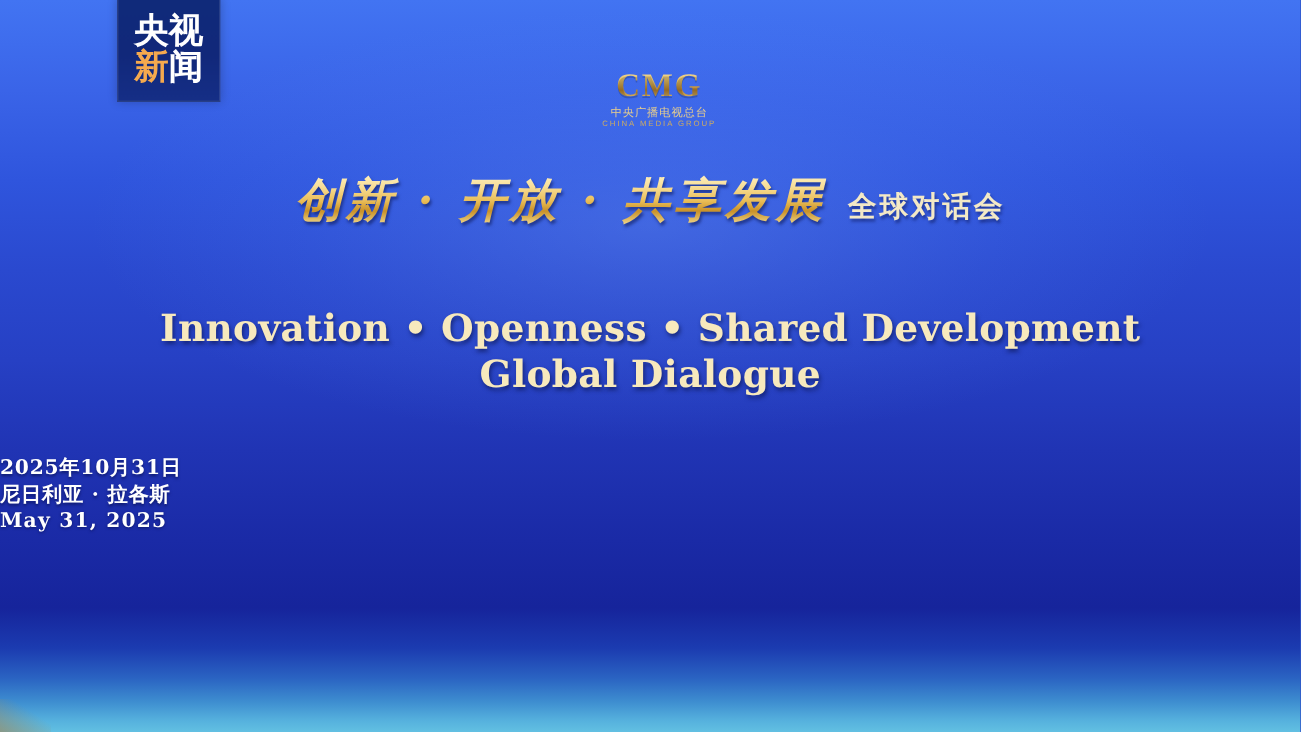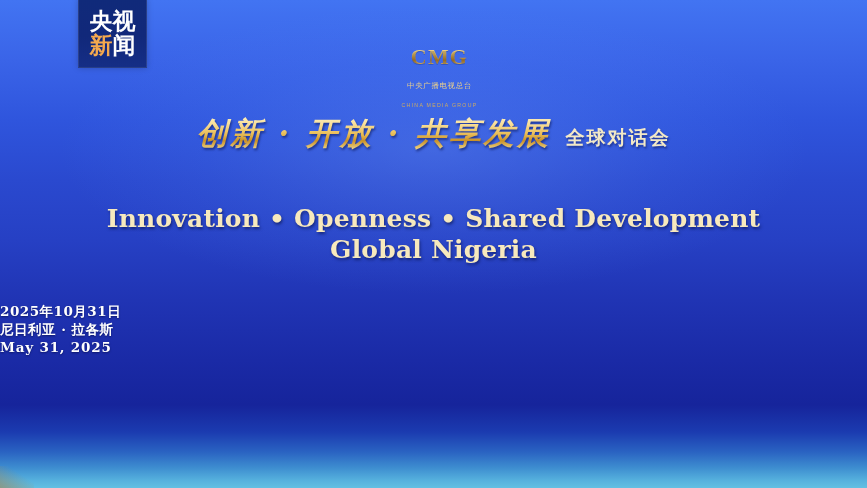--- a/index.html
+++ b/index.html
@@ -59,21 +59,21 @@
   .cctv-glyph{
     font-family:"DejaVu Sans","Liberation Sans",sans-serif;
     font-size:23px; font-weight:700; color:#ffffff;
     letter-spacing:0px;
   }
   .cctv-glyph.accent{ color:#f5a94e; }
 
   
   #cmg-logo{
     position:absolute; left:0; right:0; top:44px;
-    display:flex; flex-direction:column; align-items:center; gap:11px;padding-left:12px;
+    display:flex; flex-direction:column; align-items:center; gap:0;padding-left:12px;
   }
   #cmg-mark{
     font-family:"Liberation Serif",serif;
     font-size:22px; font-weight:700; letter-spacing:1.2px;
     background:linear-gradient(to bottom,#fdf0bf 0%,#e3bd63 38%,#b8832c 62%,#f2dfa0 100%);
     -webkit-background-clip:text; background-clip:text;
     color:transparent;
     text-shadow:0 1px 0 rgba(0,0,0,0.18);
   }
   #cmg-cn{
@@ -167,21 +167,21 @@
     <div id="cmg-en">CHINA MEDIA GROUP</div>
   </div>
 
   <div id="title-cn">
     <span id="title-cn-main">创新 · 开放 · 共享发展</span>
     <span id="title-cn-sub">全球对话会</span>
   </div>
 
   <div id="title-en">
     <span class="line">Innovation • Openness • Shared Development</span>
-    <span class="line">Global Nigeria</span>
+    <span class="line">Global Dialogue</span>
   </div>
 
   <div id="meta-row">
     <span class="meta-item cn">2025年10月31日</span>
     <span class="gap-a"></span>
     <span class="meta-item cn">尼日利亚 · 拉各斯</span>
     <span class="gap-b"></span>
     <span class="meta-item en">May 31, 2025</span>
     <span class="gap-c"></span>
   </div>

